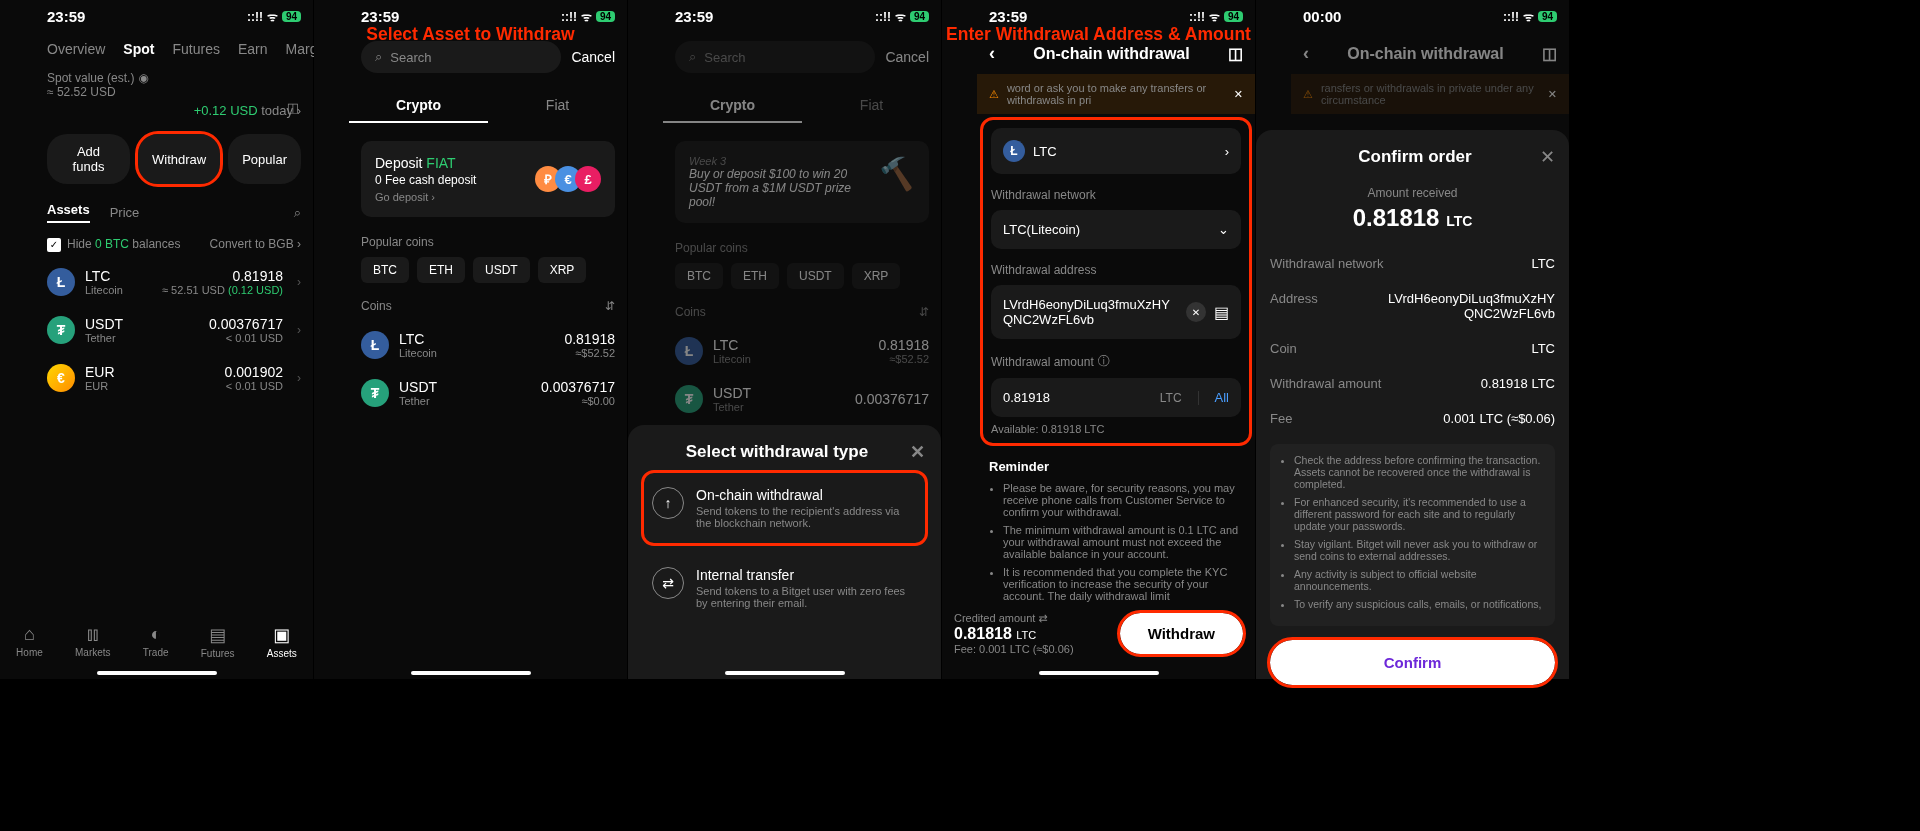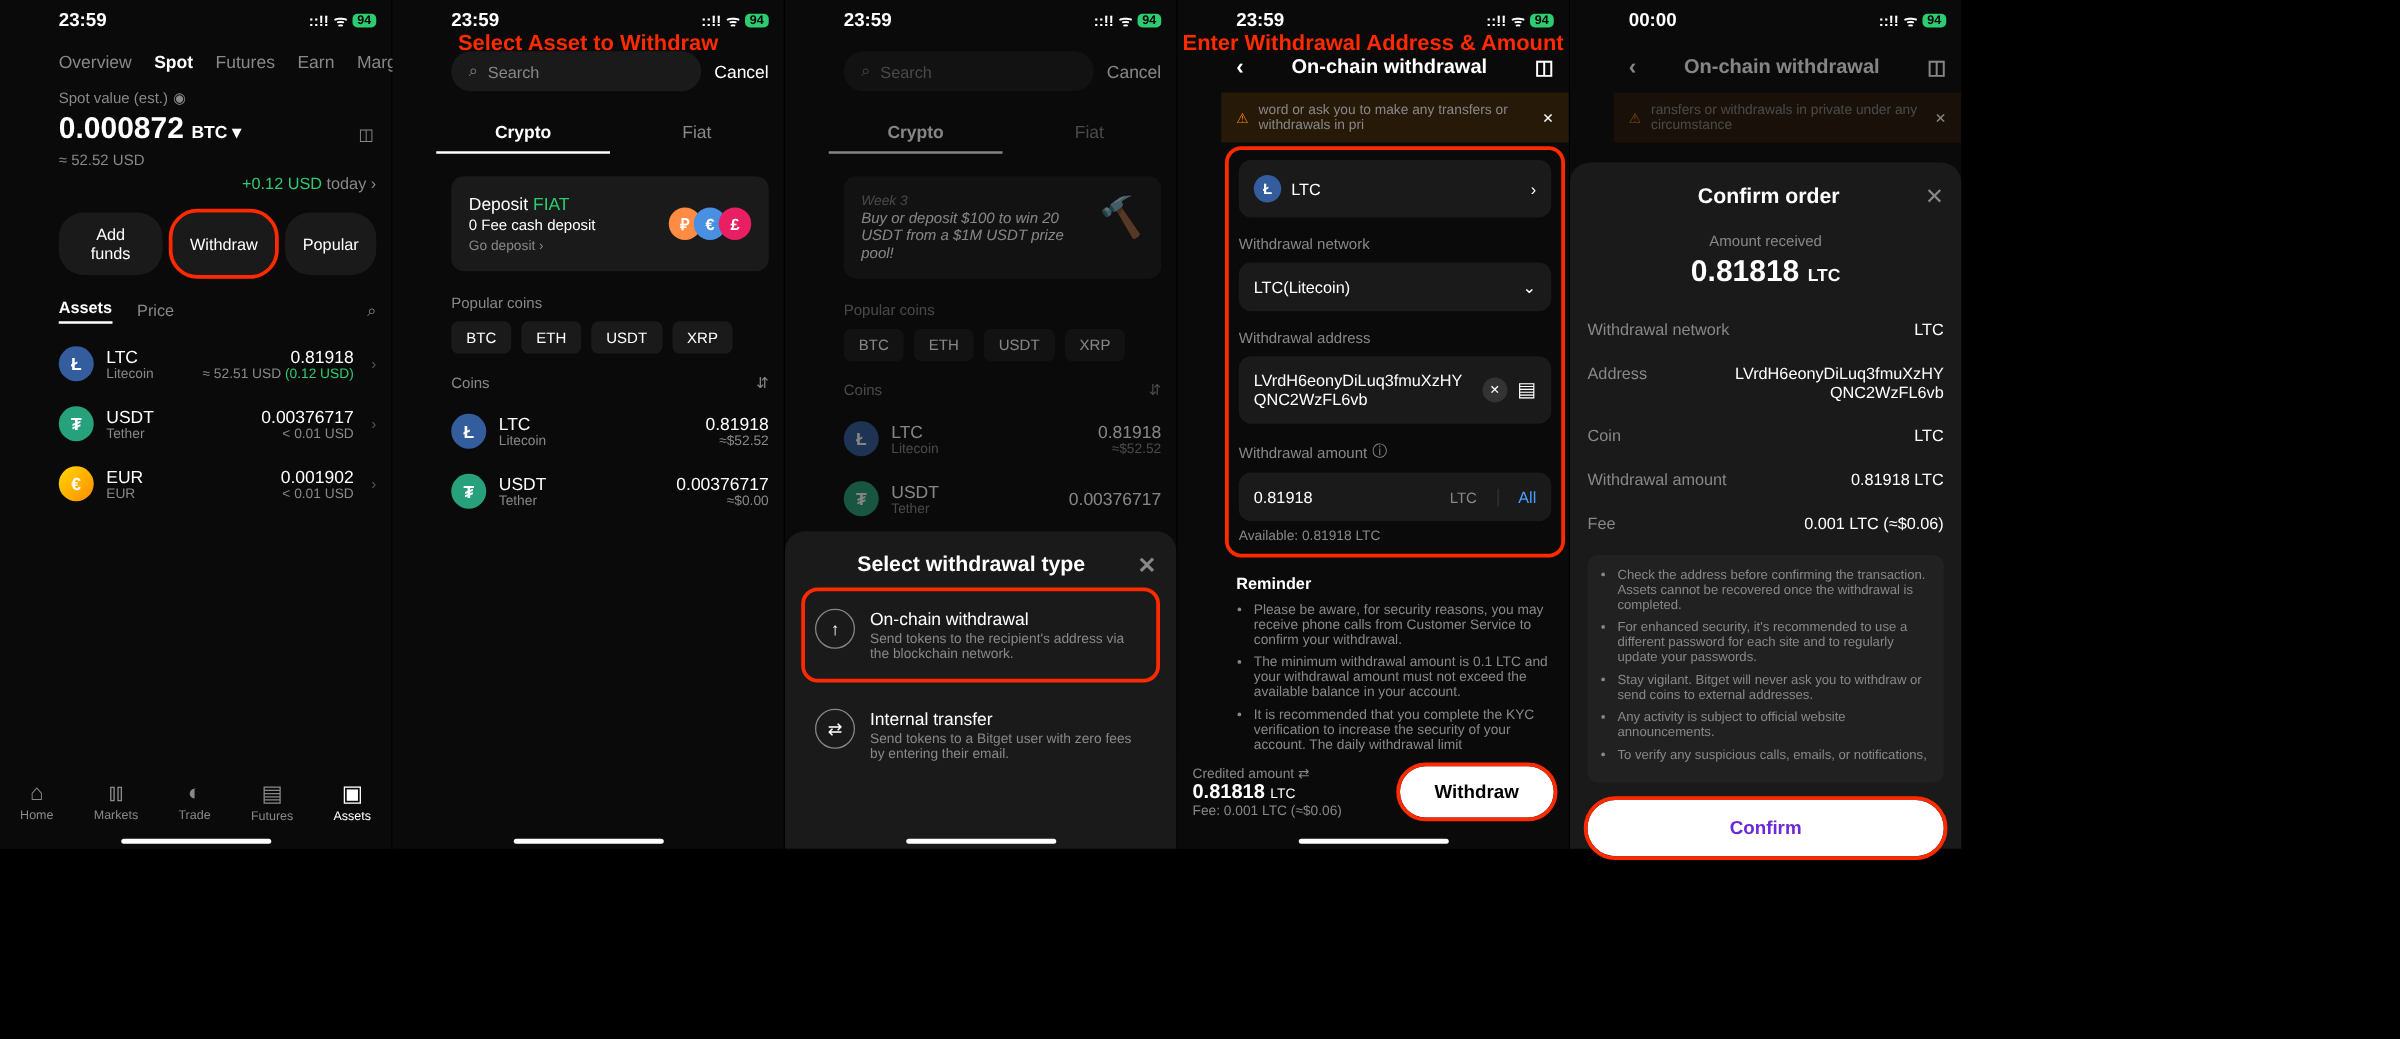--- a/index.html
+++ b/index.html
@@ -157,38 +157,38 @@
     <span>Earn</span>
     <span>Margin</span>
     <span>Bots</span>
   </div>
   <div class="spot-value-section">
     <div class="spot-label">
       <span>Spot value (est.)</span>
       <span>◉</span>
     </div>
     <div class="doc-icon">◫</div>
-    <div class="spot-value">
-      <span>0.000872</span>
-      <span class="unit">BTC ▾</span>
-    </div>
     <div class="spot-approx">≈ 52.52 USD</div>
     <div class="spot-change">
       <span>+0.12 USD</span><span style="color:#888"> today</span> <span style="color:#888">›</span>
     </div>
   </div>
   <div class="action-buttons">
     <button class="pill-btn">Add funds</button>
     <button class="pill-btn highlighted">Withdraw</button>
     <button class="pill-btn">Popular</button>
   </div>
   <div class="sub-tabs">
     <span class="active">Assets</span>
     <span class="inactive">Price</span>
     <span class="search-icon">⌕</span>
+  </div>
+  <div class="hide-row">
+    <span><span class="checkbox">✓</span><span>Hide </span><span style="color:#2ecc71">0 BTC</span><span> balances</span></span>
+    <span><span>Convert to BGB</span> ›</span>
   </div>
   <div class="asset-row">
     <div class="coin-icon ltc">Ł</div>
     <div class="asset-info">
         <div class="asset-name">LTC</div>
         <div class="asset-sub">Litecoin</div>
       </div>
     <div class="asset-value">
         <div class="asset-amount">0.81918</div>
         <div class="asset-usd"><span>≈ 52.51 USD</span> <span class="asset-change">(0.12 USD)</span></div>

